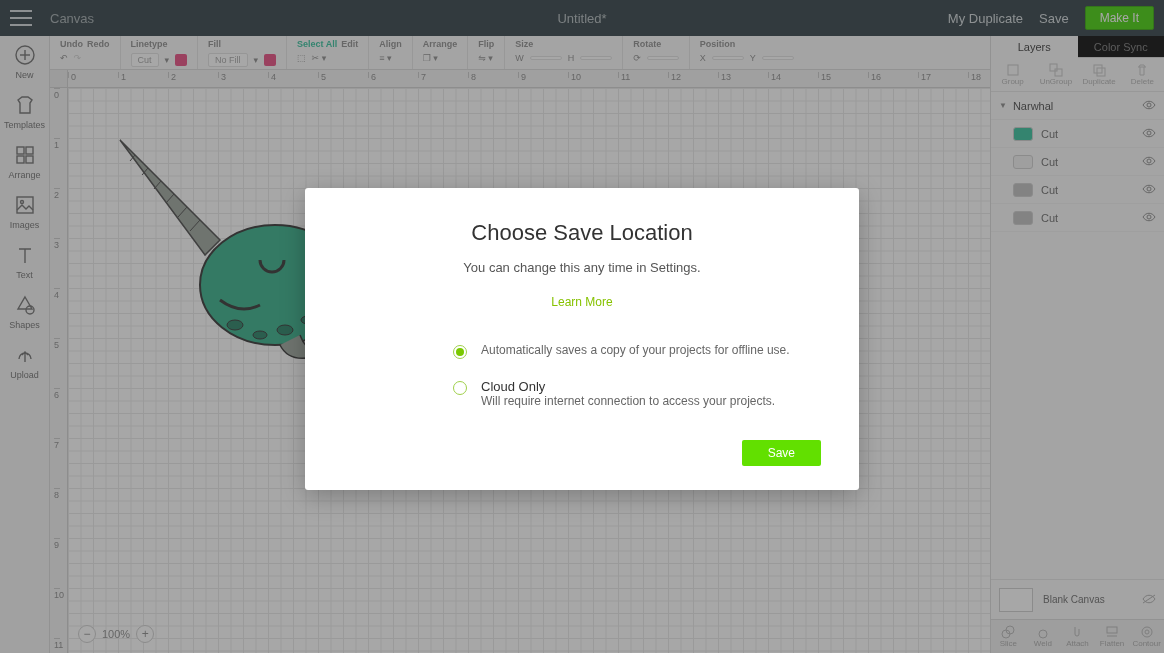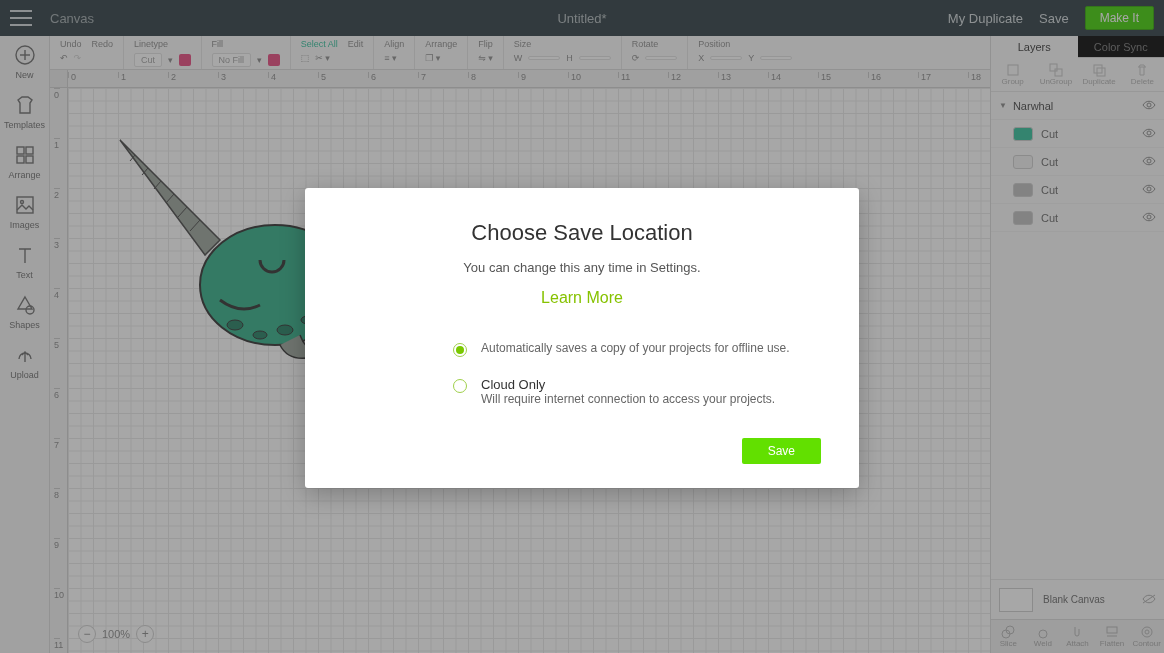--- a/index.html
+++ b/index.html
@@ -19,21 +19,21 @@
 .leftbar .item { width: 40px; display: flex; flex-direction: column; align-items: center; gap: 4px; color: #6b6b6b; cursor: pointer; }
 .leftbar .item svg { width: 22px; height: 22px; stroke: #6b6b6b; fill: none; stroke-width: 1.4; }
 .leftbar .item .lbl { font-size: 9px; }
 
 
 .toolbar { position: absolute; top: 36px; left: 50px; right: 174px; height: 34px; background: #fafafa; border-bottom: 1px solid #d9d9d9; display: flex; align-items: flex-start; font-size: 9px; color: #8a8a8a; }
 .toolbar .grp { padding: 3px 10px 0 10px; border-right: 1px solid #e4e4e4; height: 100%; display: flex; flex-direction: column; justify-content: flex-start; }
 .toolbar .grp .row { display: flex; align-items: center; gap: 6px; margin-top: 4px; }
 .toolbar .grp .row .mini { font-size: 9px; color: #a0a0a0; border: 1px solid #e0e0e0; padding: 1px 6px; border-radius: 2px; background: #fff; }
 .toolbar .grp .row .swatch { width: 12px; height: 12px; border-radius: 2px; }
-.toolbar .grp .hdr { display: flex; gap: 10px; }
+.toolbar .grp .hdr { display: flex; gap: 4px; font-weight: bold; }
 .toolbar .grp .hdr span { white-space: nowrap; }
 
 
 .canvas-wrap { position: absolute; top: 70px; left: 50px; right: 174px; bottom: 0; background: #fff; }
 .corner { position: absolute; top: 0; left: 0; width: 18px; height: 18px; background: #ececec; border-right: 1px solid #d0d0d0; border-bottom: 1px solid #d0d0d0; }
 .ruler-h { position: absolute; top: 0; left: 18px; right: 0; height: 18px; background: #f2f2f2; border-bottom: 1px solid #d0d0d0; font-size: 9px; color: #888; }
 .ruler-h .tick { position: absolute; top: 2px; border-left: 1px solid #c8c8c8; height: 6px; padding-left: 2px; }
 .ruler-v { position: absolute; top: 18px; left: 0; width: 18px; bottom: 0; background: #f2f2f2; border-right: 1px solid #d0d0d0; font-size: 9px; color: #888; }
 .ruler-v .tick { position: absolute; left: 4px; border-top: 1px solid #c8c8c8; width: 6px; padding-top: 1px; }
 .grid { position: absolute; top: 18px; left: 18px; right: 0; bottom: 0;
@@ -65,21 +65,21 @@
 .canvas-preview .strike { margin-left: auto; }
 .bottom-actions { height: 34px; background: #efefef; border-top: 1px solid #d9d9d9; display: flex; }
 .bottom-actions .ba { flex: 1; display: flex; flex-direction: column; align-items: center; justify-content: center; font-size: 8px; color: #a8a8a8; }
 .bottom-actions .ba svg { width: 14px; height: 14px; stroke: #b5b5b5; fill: none; }
 
 
 .overlay { position: absolute; inset: 0; background: rgba(60,60,60,.45); display: flex; align-items: flex-start; justify-content: center; padding-top: 188px; }
 .modal { width: 554px; background: #fff; border-radius: 3px; padding: 32px 38px 24px 38px; box-shadow: 0 6px 24px rgba(0,0,0,.25); }
 .modal h2 { font-weight: 400; font-size: 22px; color: #333; text-align: center; margin-bottom: 14px; }
 .modal .sub { text-align: center; font-size: 13px; color: #555; }
-.modal .learn { display: block; text-align: center; font-size: 16px; color: #86c200; margin-top: 14px; margin-bottom: 28px; cursor: pointer; }
+.modal .learn { display: block; text-align: center; font-size: 12px; color: #86c200; margin-top: 20px; margin-bottom: 28px; cursor: pointer; }
 .opt { display: flex; align-items: flex-start; gap: 14px; padding: 6px 0 14px 110px; }
 .opt .radio { width: 14px; height: 14px; border: 1px solid #9fd04a; border-radius: 50%; margin-top: 2px; display: flex; align-items: center; justify-content: center; flex-shrink: 0; }
 .opt .radio.sel::after { content: ""; width: 8px; height: 8px; background: #7ac800; border-radius: 50%; }
 .opt .txt .t { font-size: 13px; color: #333; }
 .opt .txt .d { font-size: 12px; color: #666; }
 .modal .footer { display: flex; justify-content: flex-end; margin-top: 18px; }
 .modal .savebtn { background: #62e000; border: none; color: #fff; padding: 6px 26px; border-radius: 2px; font-size: 12px; cursor: pointer; }
 </style>
 </head>
 <body>

